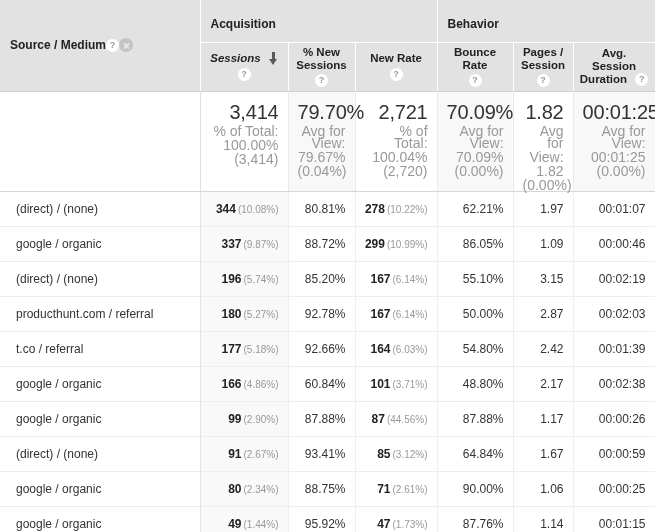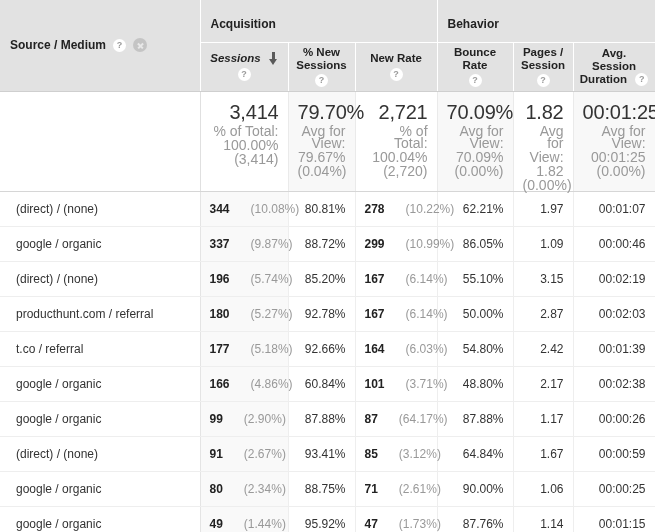--- a/index.html
+++ b/index.html
@@ -57,21 +57,21 @@
   .hdr-dim {
     text-align: left;
     padding-left: 10px;
     font-weight: bold;
     font-size: 12px;
     color: #222;
     border-bottom: 1px solid #cfcfcf;
     border-right: 1px solid #ffffff;
   }
 
-  .dim-head-inner { display: flex; align-items: center; gap: 7px; }
+  .dim-head-inner { display: flex; align-items: center; }
 
   
   .q-icon {
     display: inline-block;
     width: 13px; height: 13px;
     border-radius: 50%;
     background: #ffffff;
     color: #9a9a9a;
     font-size: 9px;
     font-weight: bold;
@@ -172,21 +172,21 @@
     color: #333;
     padding-left: 16px;
     border-right: 1px solid #e4e4e4;
   }
   td.num {
     text-align: right;
     font-size: 12px;
     color: #333;
   }
   .val-bold { font-weight: bold; color: #222; }
-  .val-pct  { color: #999999; font-size: 12px; margin-left: 21px; }
+  .val-pct  { color: #999999; font-size: 10px; margin-left: 2px; }
   .num-pair { white-space: nowrap; }
 </style>
 </head>
 <body>
 
 <table class="ga-table">
   <colgroup>
     <col class="col-dim">
       <col class="col-sessions">
       <col class="col-newsess">
@@ -347,21 +347,21 @@
         <td class="cell num">60.84%</td>
         <td class="cell num"><span class="num-pair"><span class="val-bold">101</span><span class="val-pct">(3.71%)</span></span></td>
         <td class="cell num">48.80%</td>
         <td class="cell num">2.17</td>
         <td class="cell num">00:02:38</td>
       </tr>
       <tr>
         <td class="cell dim-cell">google / organic</td>
         <td class="cell num alt"><span class="num-pair"><span class="val-bold">99</span><span class="val-pct">(2.90%)</span></span></td>
         <td class="cell num">87.88%</td>
-        <td class="cell num"><span class="num-pair"><span class="val-bold">87</span><span class="val-pct">(64.17%)</span></span></td>
+        <td class="cell num"><span class="num-pair"><span class="val-bold">87</span><span class="val-pct">(44.56%)</span></span></td>
         <td class="cell num">87.88%</td>
         <td class="cell num">1.17</td>
         <td class="cell num">00:00:26</td>
       </tr>
       <tr>
         <td class="cell dim-cell">(direct) / (none)</td>
         <td class="cell num alt"><span class="num-pair"><span class="val-bold">91</span><span class="val-pct">(2.67%)</span></span></td>
         <td class="cell num">93.41%</td>
         <td class="cell num"><span class="num-pair"><span class="val-bold">85</span><span class="val-pct">(3.12%)</span></span></td>
         <td class="cell num">64.84%</td>

